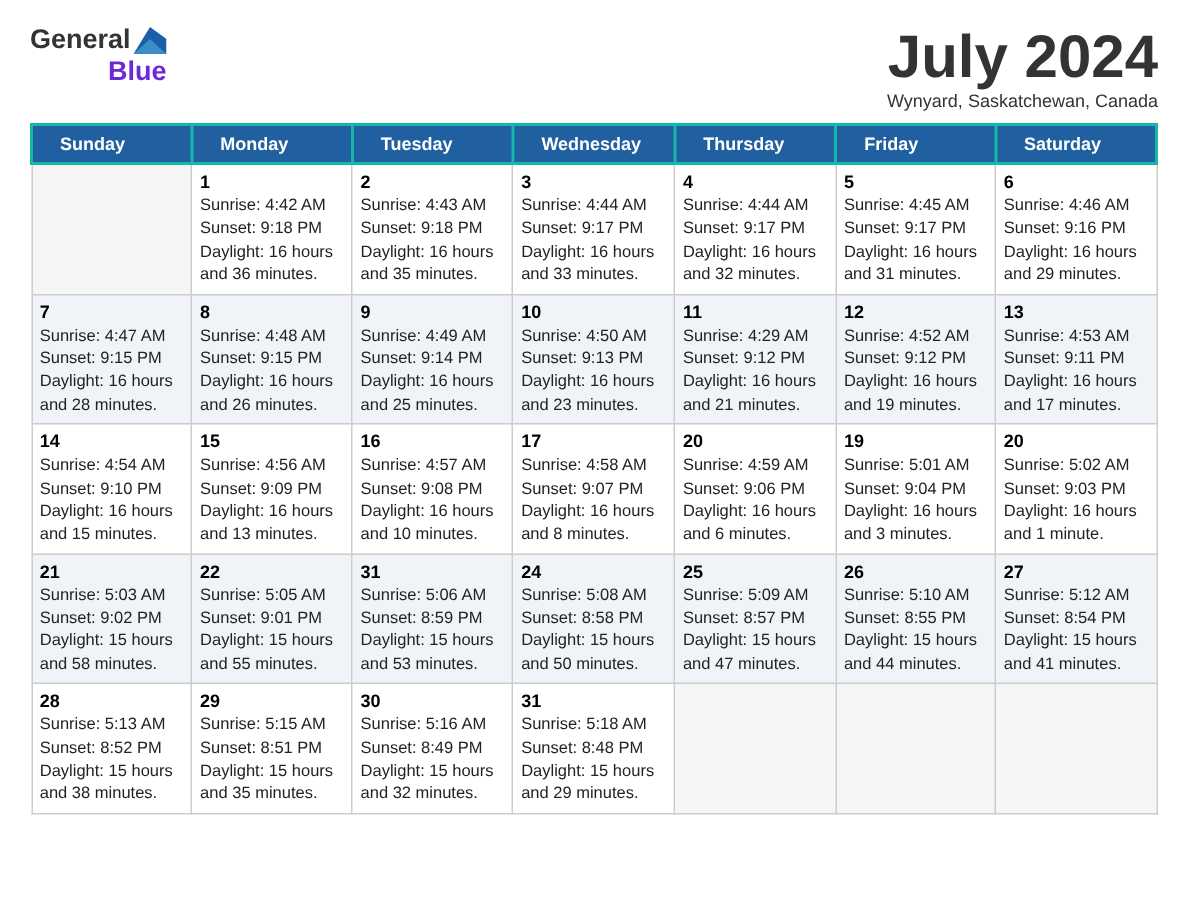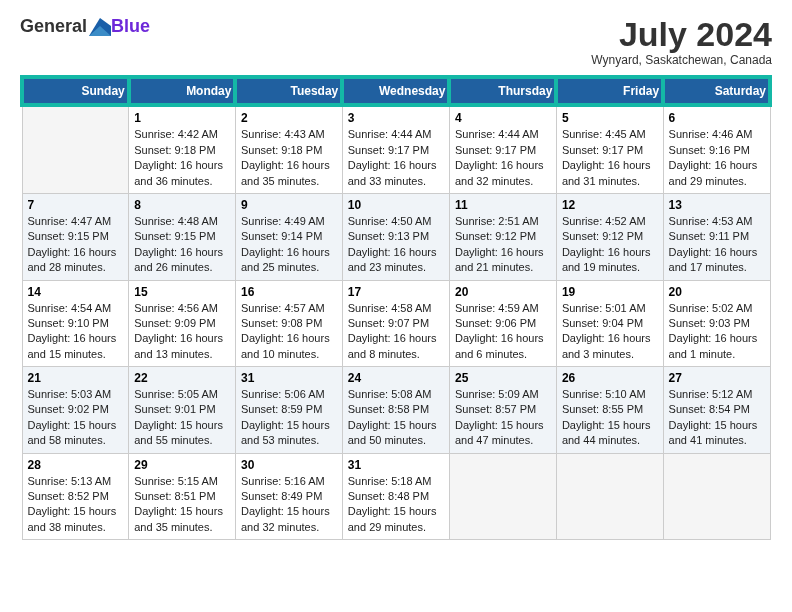--- a/index.html
+++ b/index.html
@@ -17,20 +17,21 @@
       background: #fff;
     }
     .header {
       display: flex;
       justify-content: space-between;
       align-items: flex-start;
       margin-bottom: 8px;
     }
     .logo {
       display: flex;
+      flex-direction: column;
       align-items: flex-end;
     }
     .logo-text {
       display: flex;
       align-items: center;
     }
     .logo-general {
       font-size: 18px;
       font-weight: bold;
       color: #333;
@@ -42,42 +43,42 @@
     }
     .logo-icon {
       width: 22px;
       height: 18px;
       margin-left: 2px;
     }
     .title-section {
       text-align: right;
     }
     .month-title {
-      font-size: 34px;
+      font-size: 40px;
       font-weight: bold;
       color: #333;
       line-height: 1.1;
     }
     .location {
       font-size: 12px;
       color: #333;
     }
     .calendar {
       width: 100%;
       border-collapse: collapse;
       font-size: 10.5px;
     }
     .calendar th {
       background-color: #2060a0;
       color: #fff;
-      text-align: right;
-      padding: 5px 2px;
+      text-align: left;
+      padding: 5px 18px;
       font-size: 12px;
       font-weight: bold;
-      border: 4px solid #14b8a6;
+      border: 2px solid #14b8a6;
     }
     .calendar td {
       border: 1px solid #ccc;
       vertical-align: top;
       padding: 4px 5px;
       width: 108px;
       height: 85px;
       background: #fff;
     }
     .calendar td.empty {
@@ -201,21 +202,21 @@
           </td>
           <td>
             <span class="day-number">10</span>
             <div class="day-info">Sunrise: 4:50 AM
 Sunset: 9:13 PM
 Daylight: 16 hours
 and 23 minutes.</div>
           </td>
           <td>
             <span class="day-number">11</span>
-            <div class="day-info">Sunrise: 2:51 AM
+            <div class="day-info">Sunrise: 4:29 AM
 Sunset: 9:12 PM
 Daylight: 16 hours
 and 21 minutes.</div>
           </td>
           <td>
             <span class="day-number">12</span>
             <div class="day-info">Sunrise: 4:52 AM
 Sunset: 9:12 PM
 Daylight: 16 hours
 and 19 minutes.</div>

